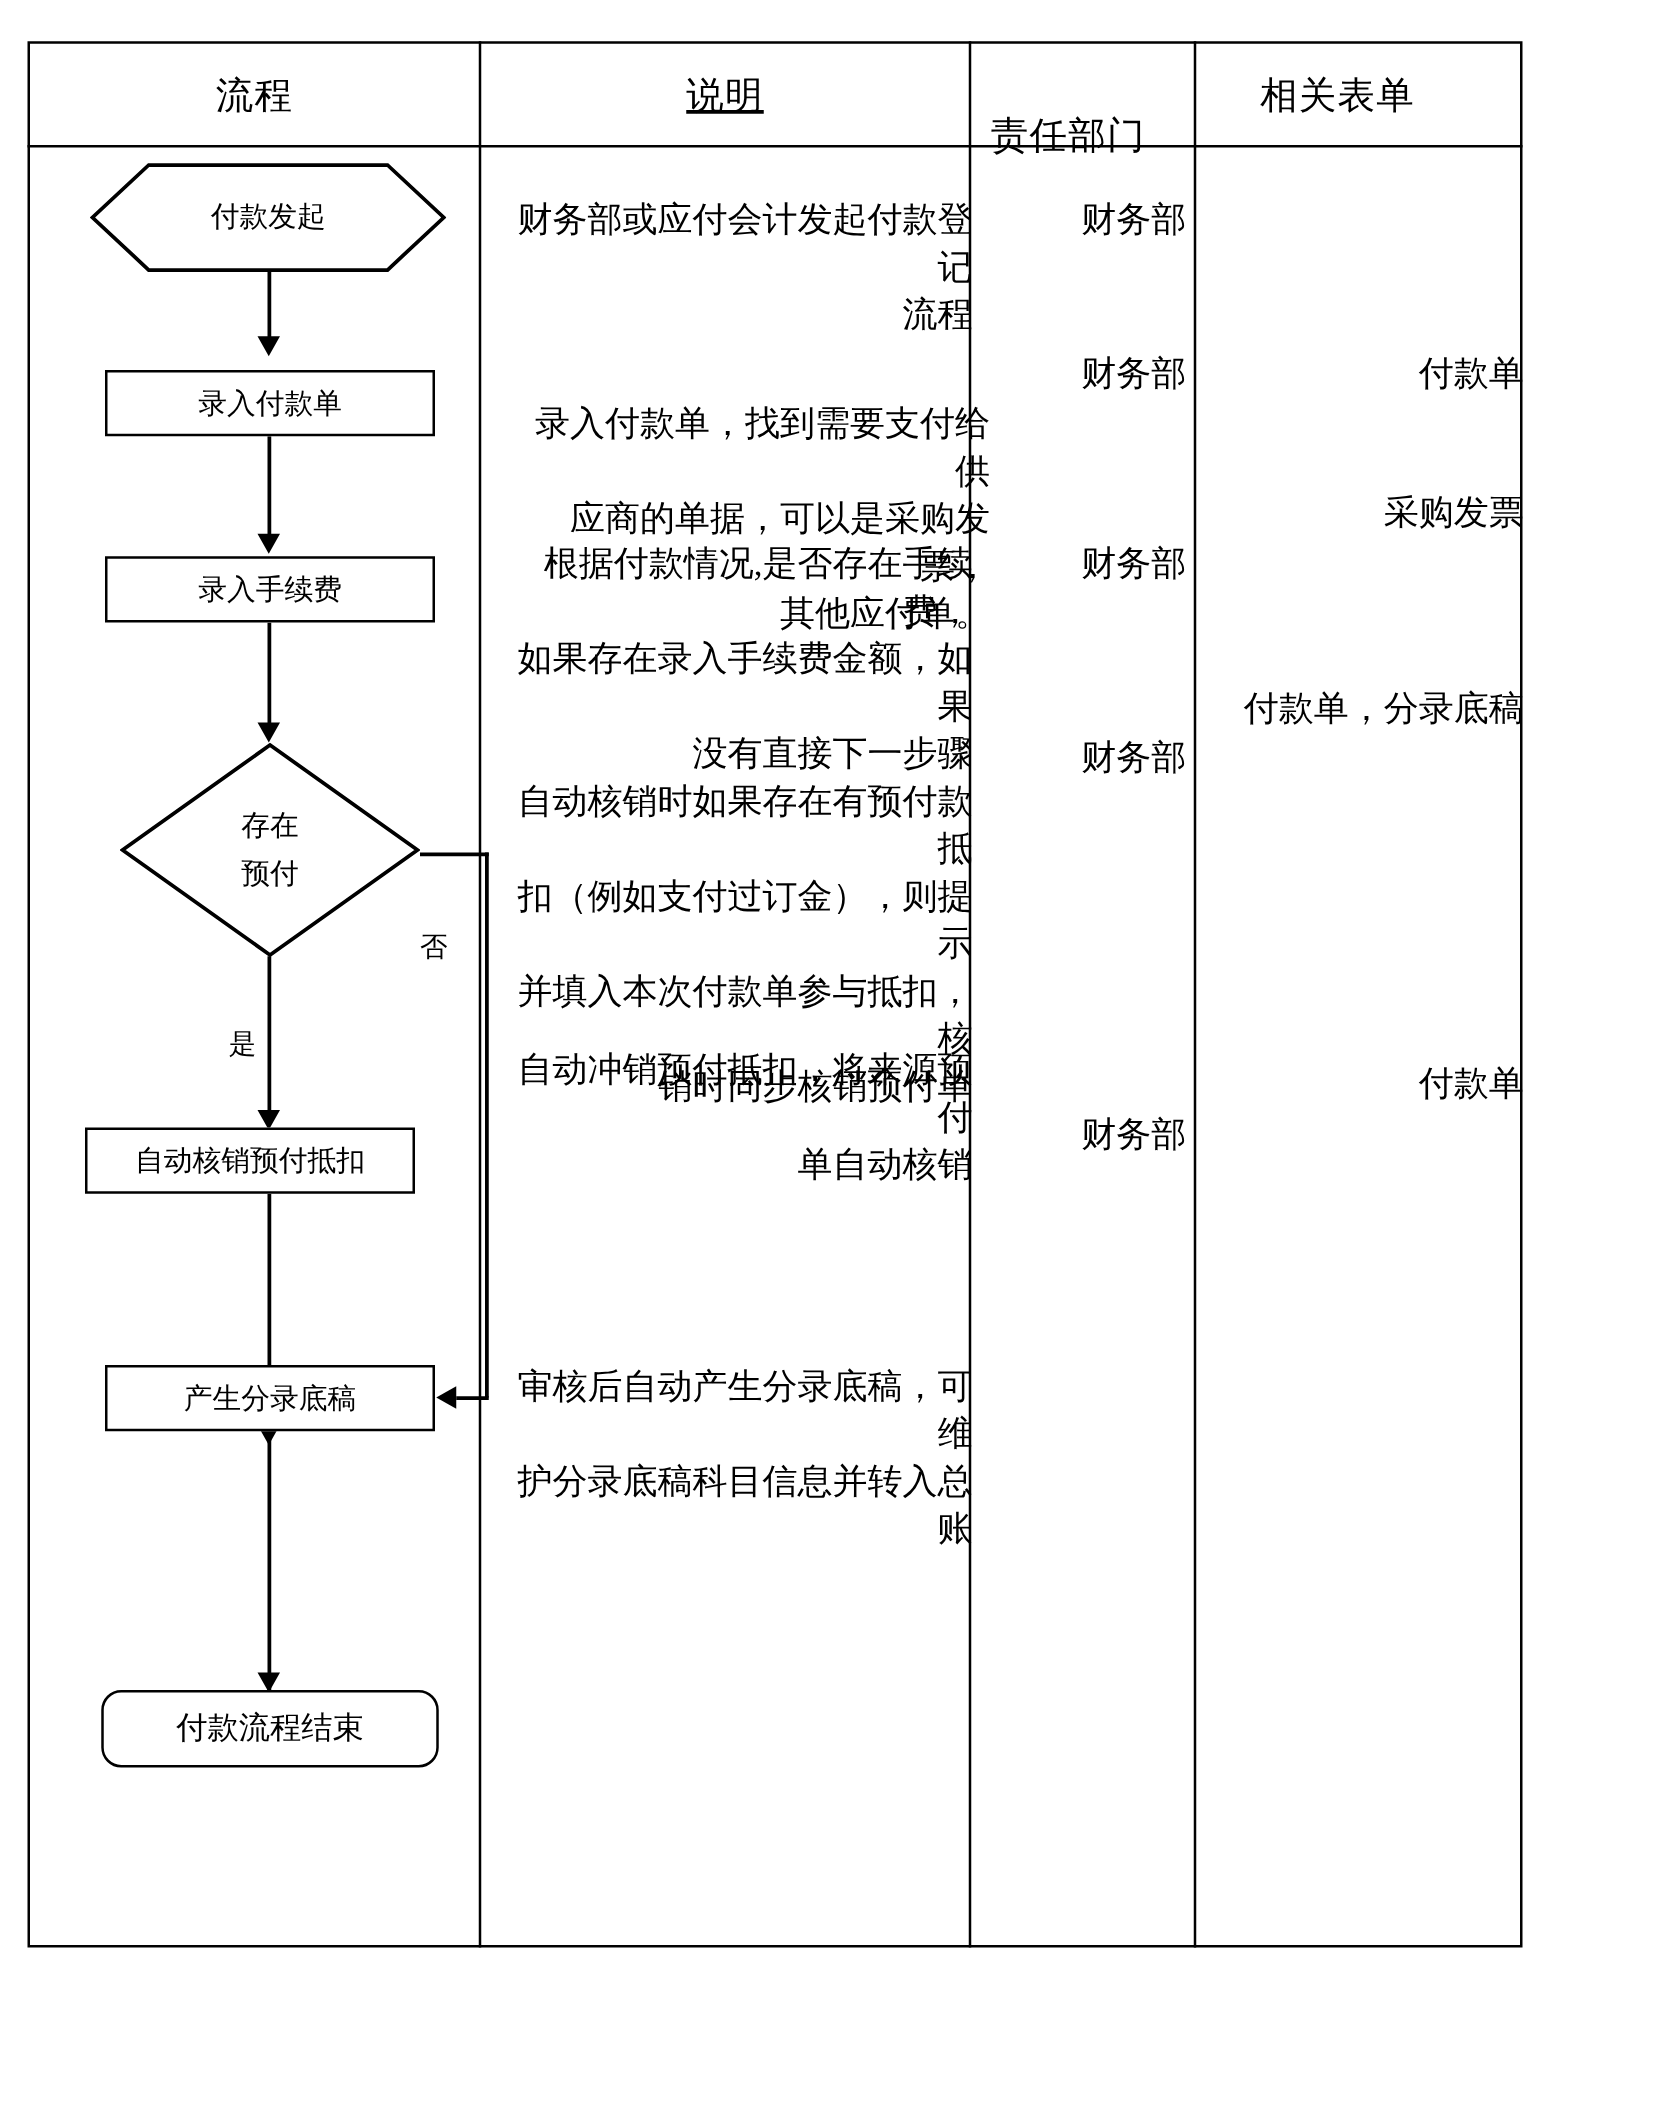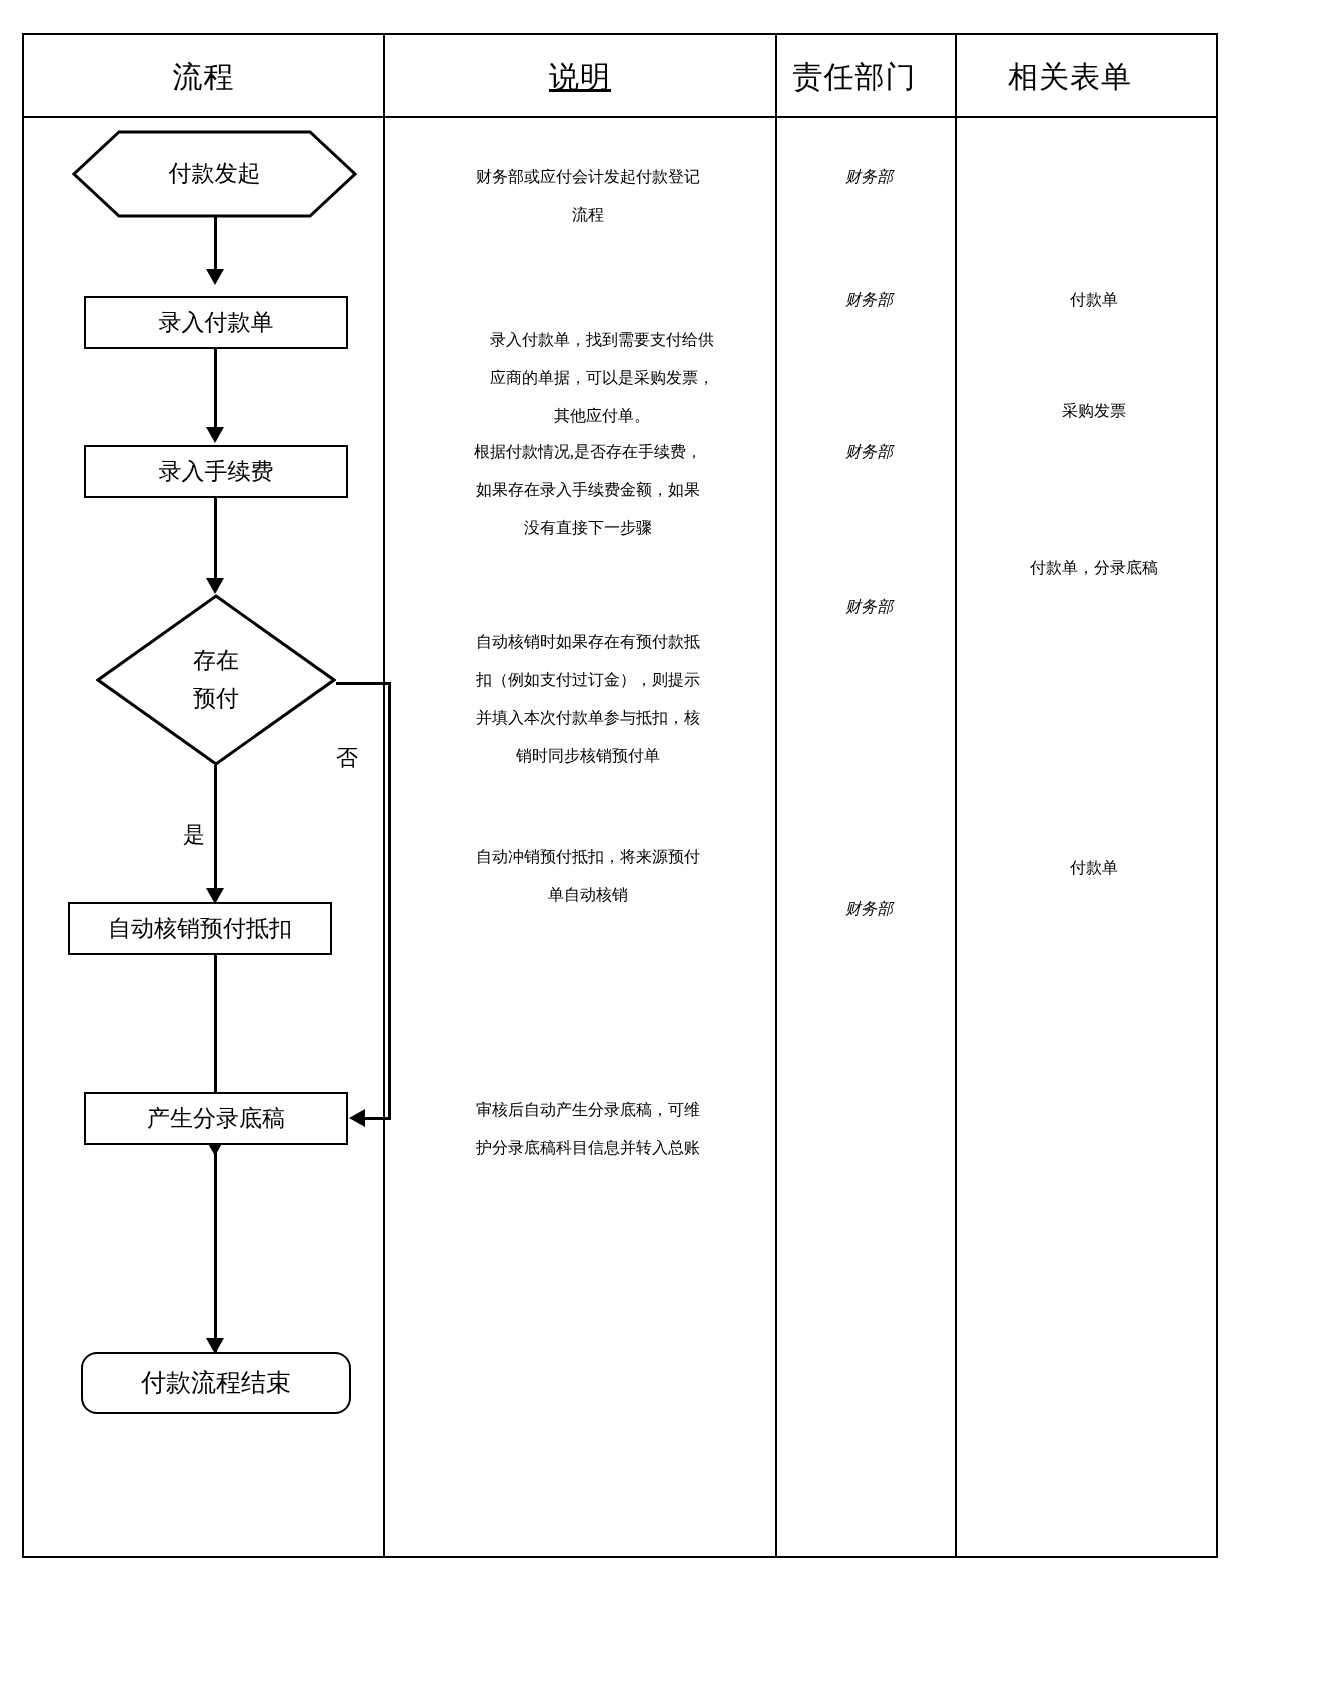--- a/index.html
+++ b/index.html
@@ -120,43 +120,43 @@
   .branch-label {
     position: absolute;
     font-size: 22px;
     line-height: 26px;
     white-space: nowrap;
   }
 
   
   .cell-text {
     position: absolute;
-    font-size: 16px;
+    font-size: 28px;
     line-height: 38px;
     white-space: pre-line;
-    text-align: center;
+    text-align: right;
   }
   .cell-desc { width: 380px; }
-  .cell-dept { width: 160px; font-style: italic; }
+  .cell-dept { width: 160px; }
   .cell-form { width: 250px; }
 </style>
 </head>
 <body>
 
 <div id="page">
 
   <div class="table-frame"></div>
   <div class="hline" style="top:116px;"></div>
   <div class="vline" style="left:383px; height:1525px;"></div>
   <div class="vline" style="left:775px; height:1525px;"></div>
   <div class="vline" style="left:955px; height:1525px;"></div>
 
   <div class="col-head" style="left:24px; width:359px;">流程</div>
   <div class="col-head" style="left:385px; width:390px;text-decoration:underline;">说明</div>
-  <div class="col-head" style="left:777px; width:155px;">责任部门</div>
+  <div class="col-head" style="left:777px; width:155px;margin-top:32px;">责任部门</div>
   <div class="col-head" style="left:921px; width:298px;">相关表单</div>
 
   <div class="flow-layer">
 
     <div class="conn conn-v" style="left:214px; top:213px; height:60px;"></div>
     <div class="arrow-down" style="left:206px; top:269px;"></div>
 
     <div class="conn conn-v" style="left:214px; top:349px; height:82px;"></div>
     <div class="arrow-down" style="left:206px; top:427px;"></div>
 

